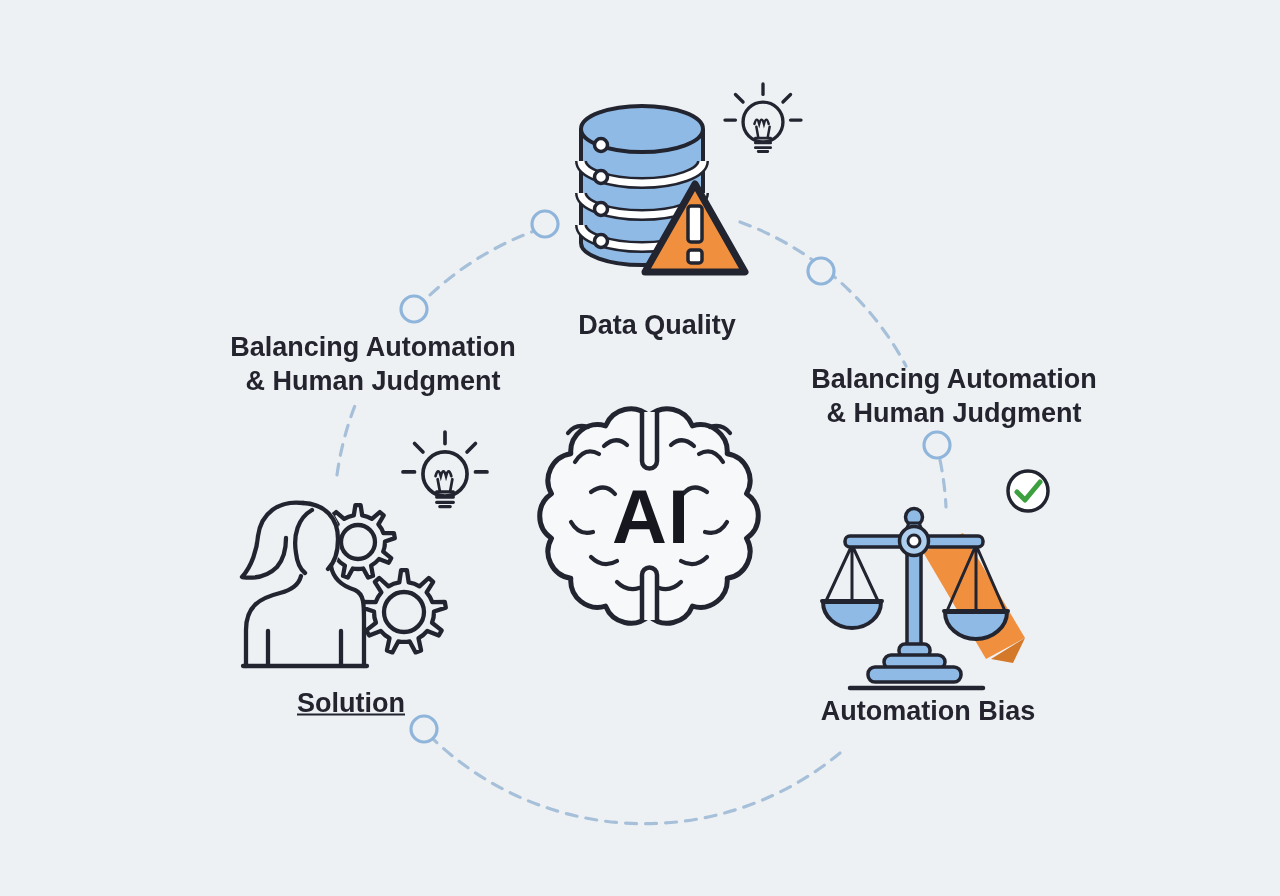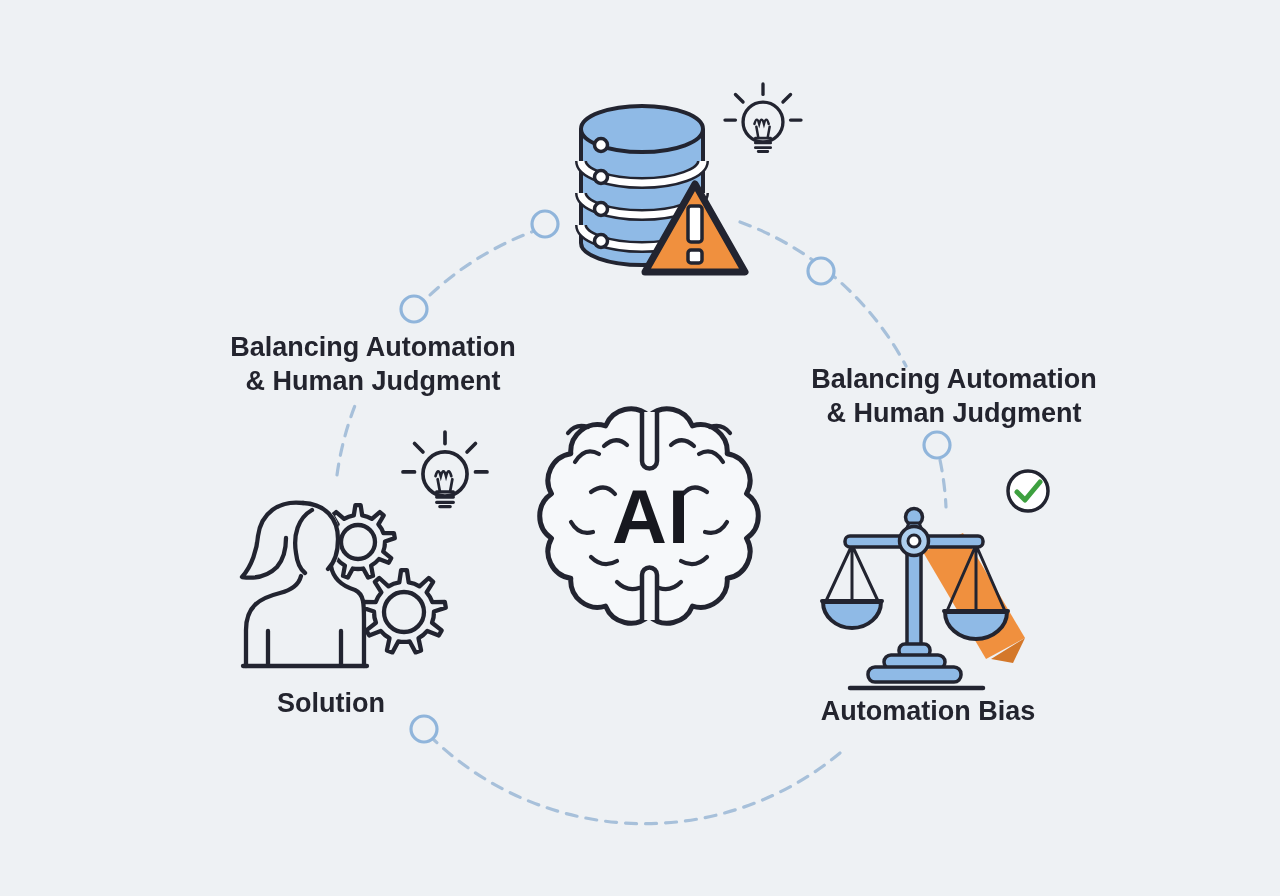--- a/index.html
+++ b/index.html
@@ -163,27 +163,28 @@
     </g>
 
     <g>
       <circle cx="1028" cy="491" r="20" fill="#ffffff" stroke="#222430" stroke-width="3.5"></circle>
       <path d="M 1017 492 L 1025 500 L 1040 482" fill="none" stroke="#3da03f" stroke-width="5" stroke-linecap="round" stroke-linejoin="round"></path>
     </g>
   </svg>
 
   <div class="label ai-label" style="left:651px;top:516px;">AI</div>
 
+  <div class="label lbl" style="left:657px;top:325px;">Data Quality</div>
 
   <div class="label caption" style="left:373px;top:364px;">
     <div>Balancing Automation</div>
     <div>&amp; Human Judgment</div>
   </div>
 
   <div class="label caption" style="left:954px;top:396px;">
     <div>Balancing Automation</div>
     <div>&amp; Human Judgment</div>
   </div>
 
-  <div class="label lbl" style="left:331px;top:703px;">Solution</div>
+  <div class="label lbl" style="left:351px;top:703px;text-decoration:underline;">Solution</div>
 
   <div class="label lbl" style="left:928px;top:711px;">Automation Bias</div>
 </div>
 
 </body></html>

